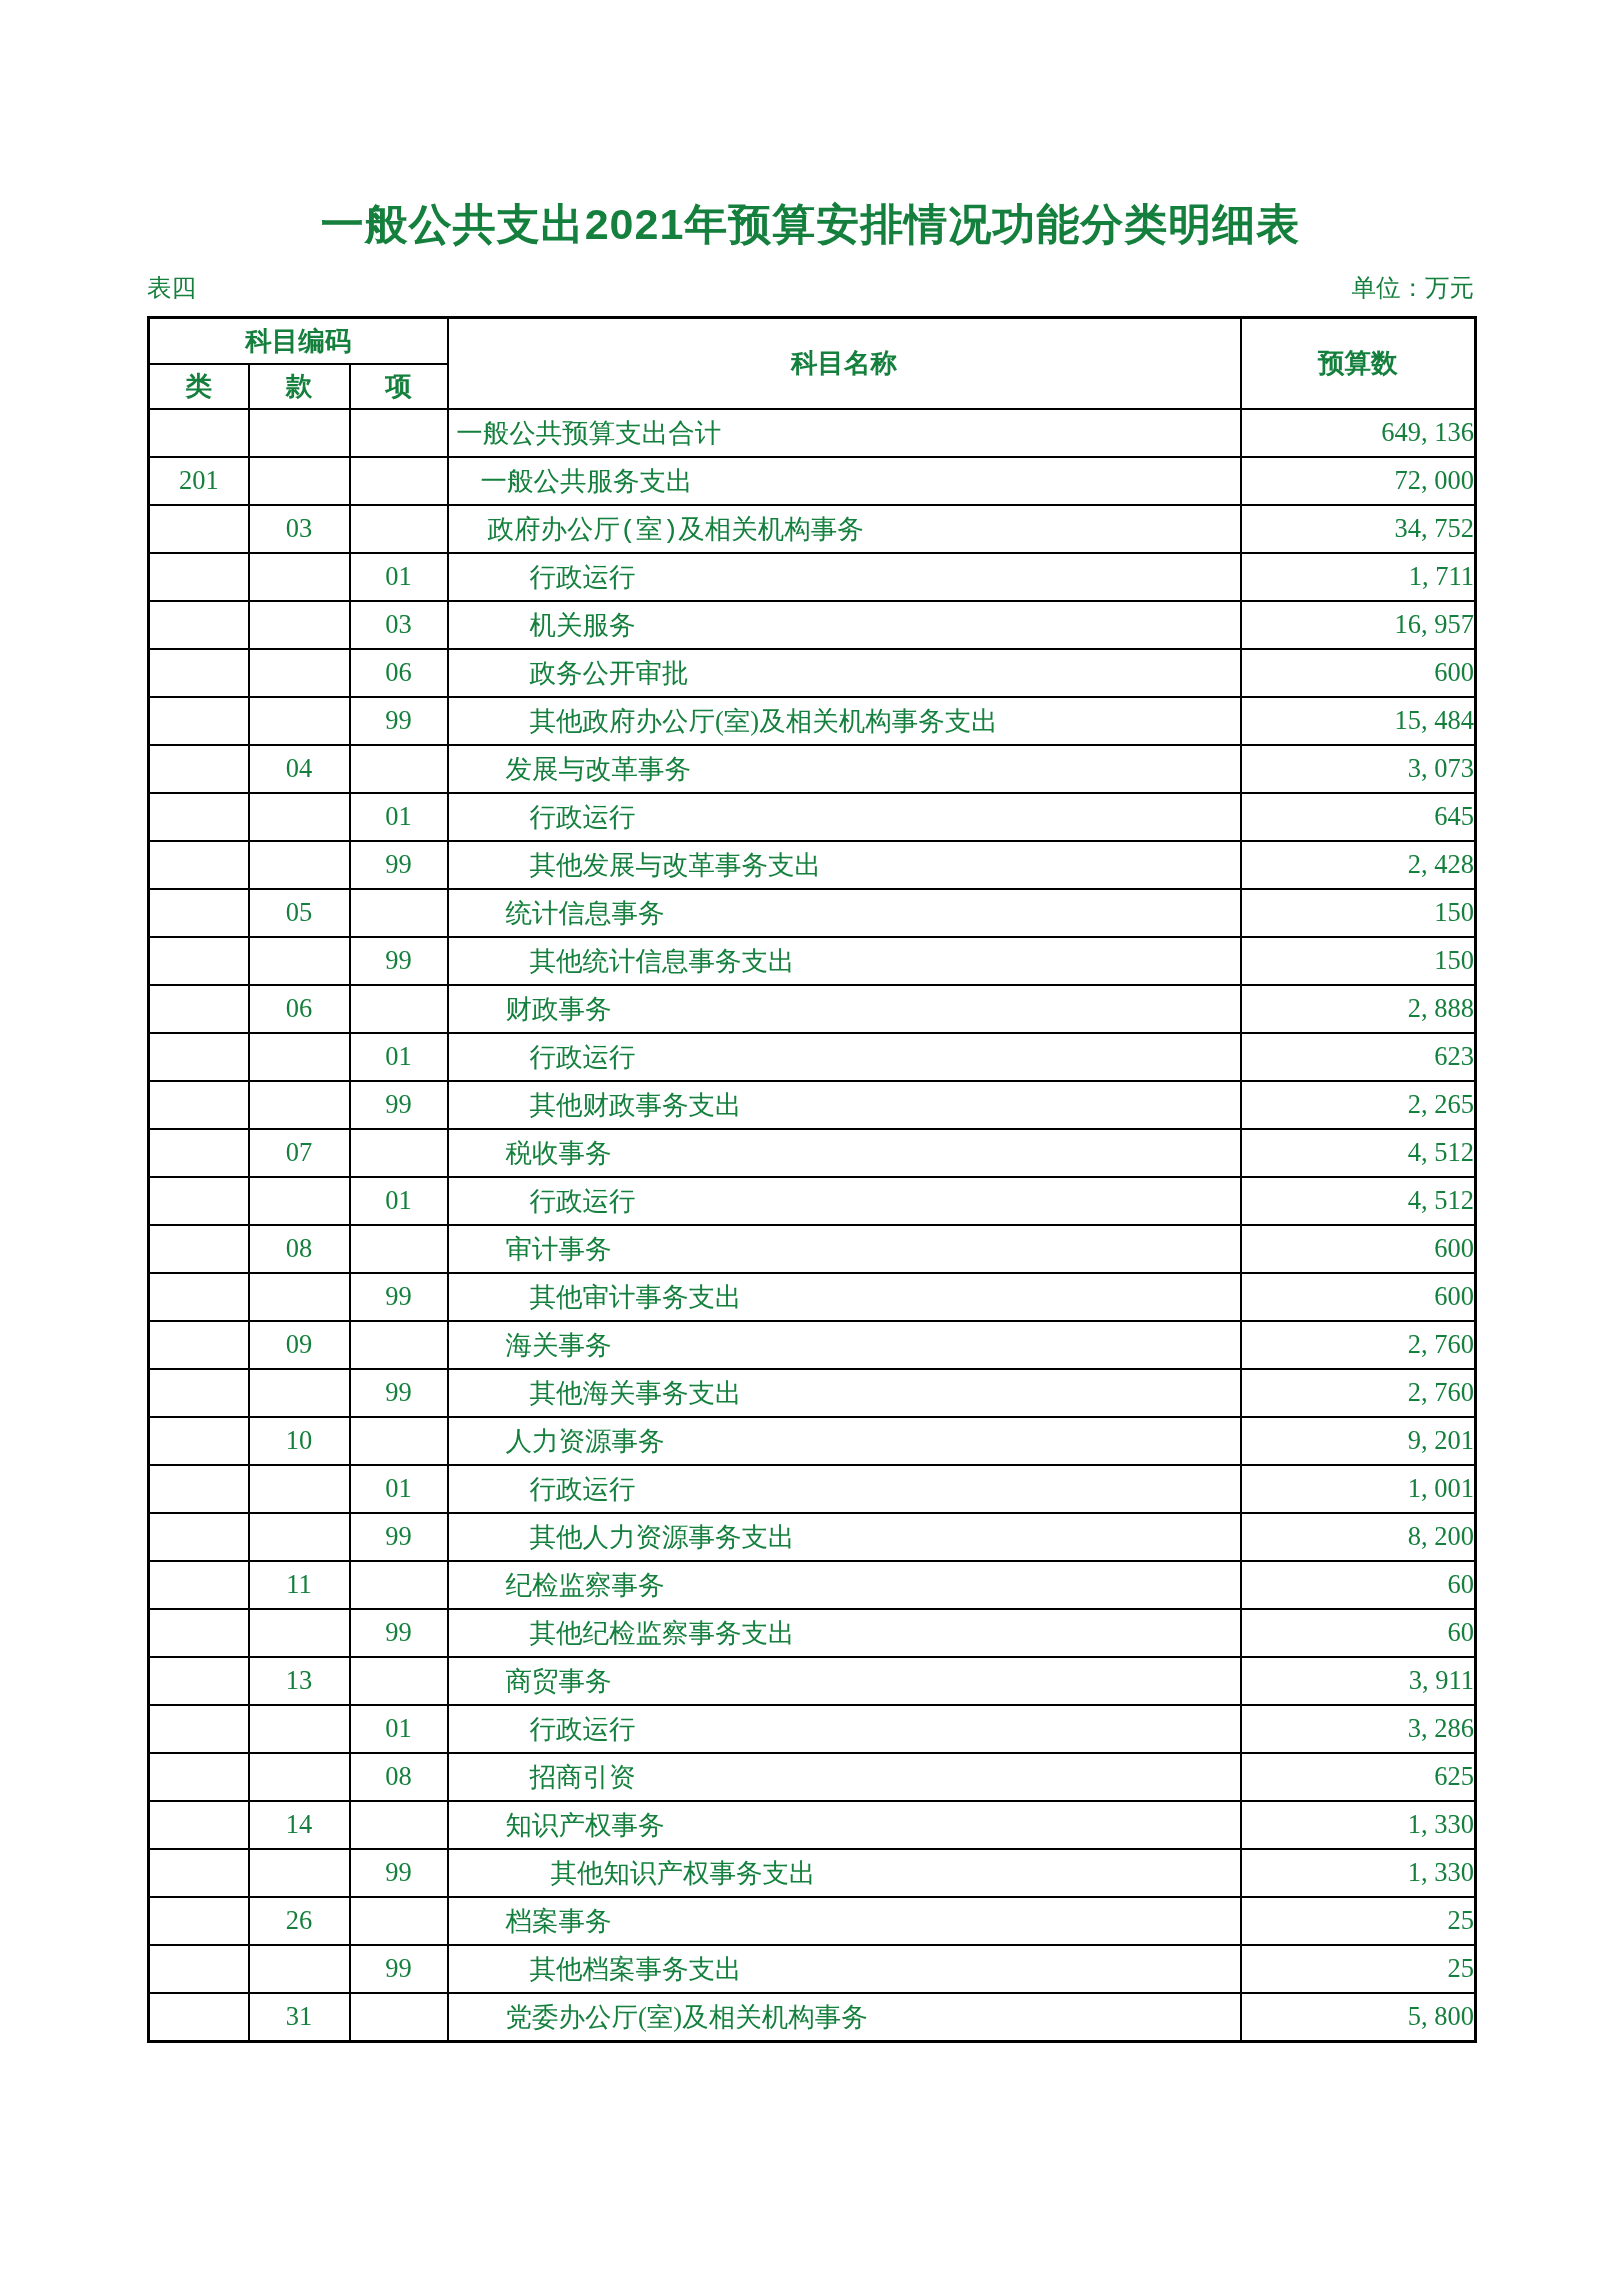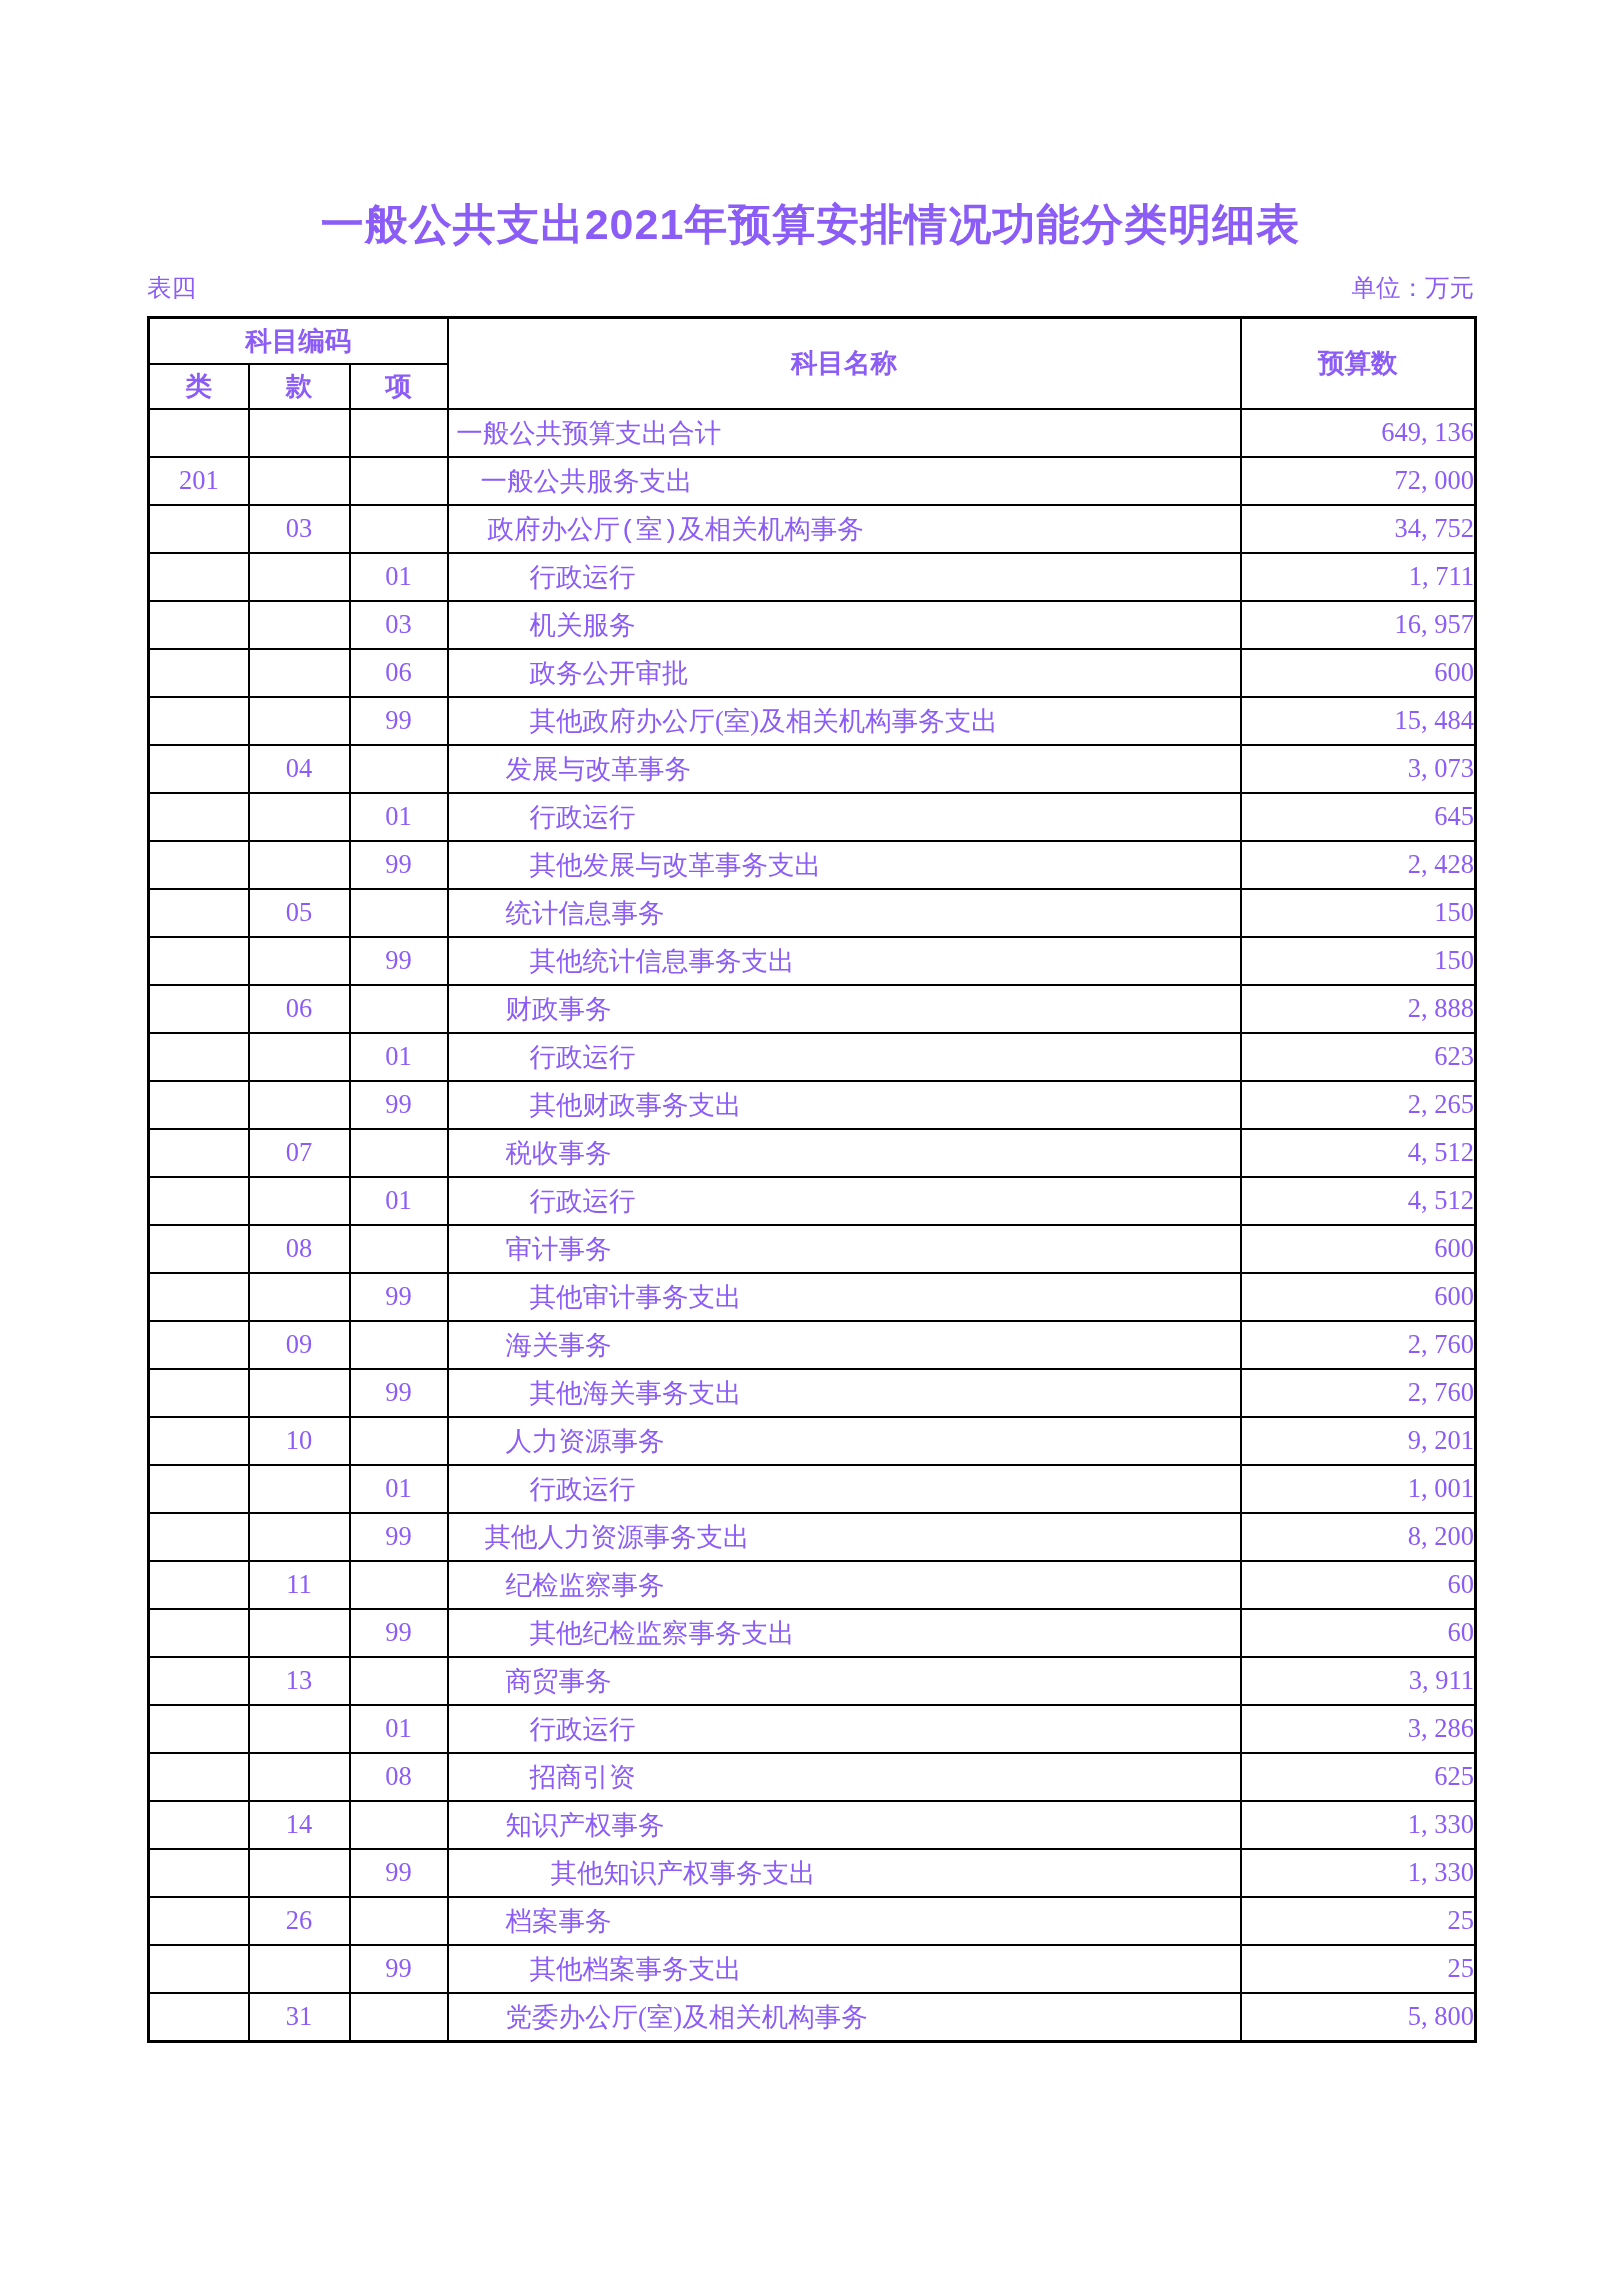--- a/index.html
+++ b/index.html
@@ -1,21 +1,21 @@
 <!DOCTYPE html>
 <html><head>
 <meta charset="utf-8">
 <style>
   html, body { margin: 0; padding: 0; background: #ffffff; }
   .page {
     position: relative;
     width: 1621px;
     height: 2293px;
     background: #ffffff;
-    color: #8b5cf6;
+    color: #15803d;
     font-family: "Liberation Serif", serif;
     overflow: hidden;
   }
   .doc-title {
     position: absolute;
     top: 199px;
     left: 0;
     width: 100%;
     margin: 0;
     text-align: center;
@@ -294,21 +294,21 @@
     <td class="code c-kuan"></td>
     <td class="code c-xiang">01</td>
     <td class="name c-name" style="padding-left: 81px;">行政运行</td>
     <td class="budget-val c-budget">1, 001</td>
   </tr>
 
   <tr>
     <td class="code c-lei"></td>
     <td class="code c-kuan"></td>
     <td class="code c-xiang">99</td>
-    <td class="name c-name" style="padding-left: 36px;">其他人力资源事务支出</td>
+    <td class="name c-name" style="padding-left: 81px;">其他人力资源事务支出</td>
     <td class="budget-val c-budget">8, 200</td>
   </tr>
 
   <tr>
     <td class="code c-lei"></td>
     <td class="code c-kuan">11</td>
     <td class="code c-xiang"></td>
     <td class="name c-name" style="padding-left: 57px;">纪检监察事务</td>
     <td class="budget-val c-budget">60</td>
   </tr>

